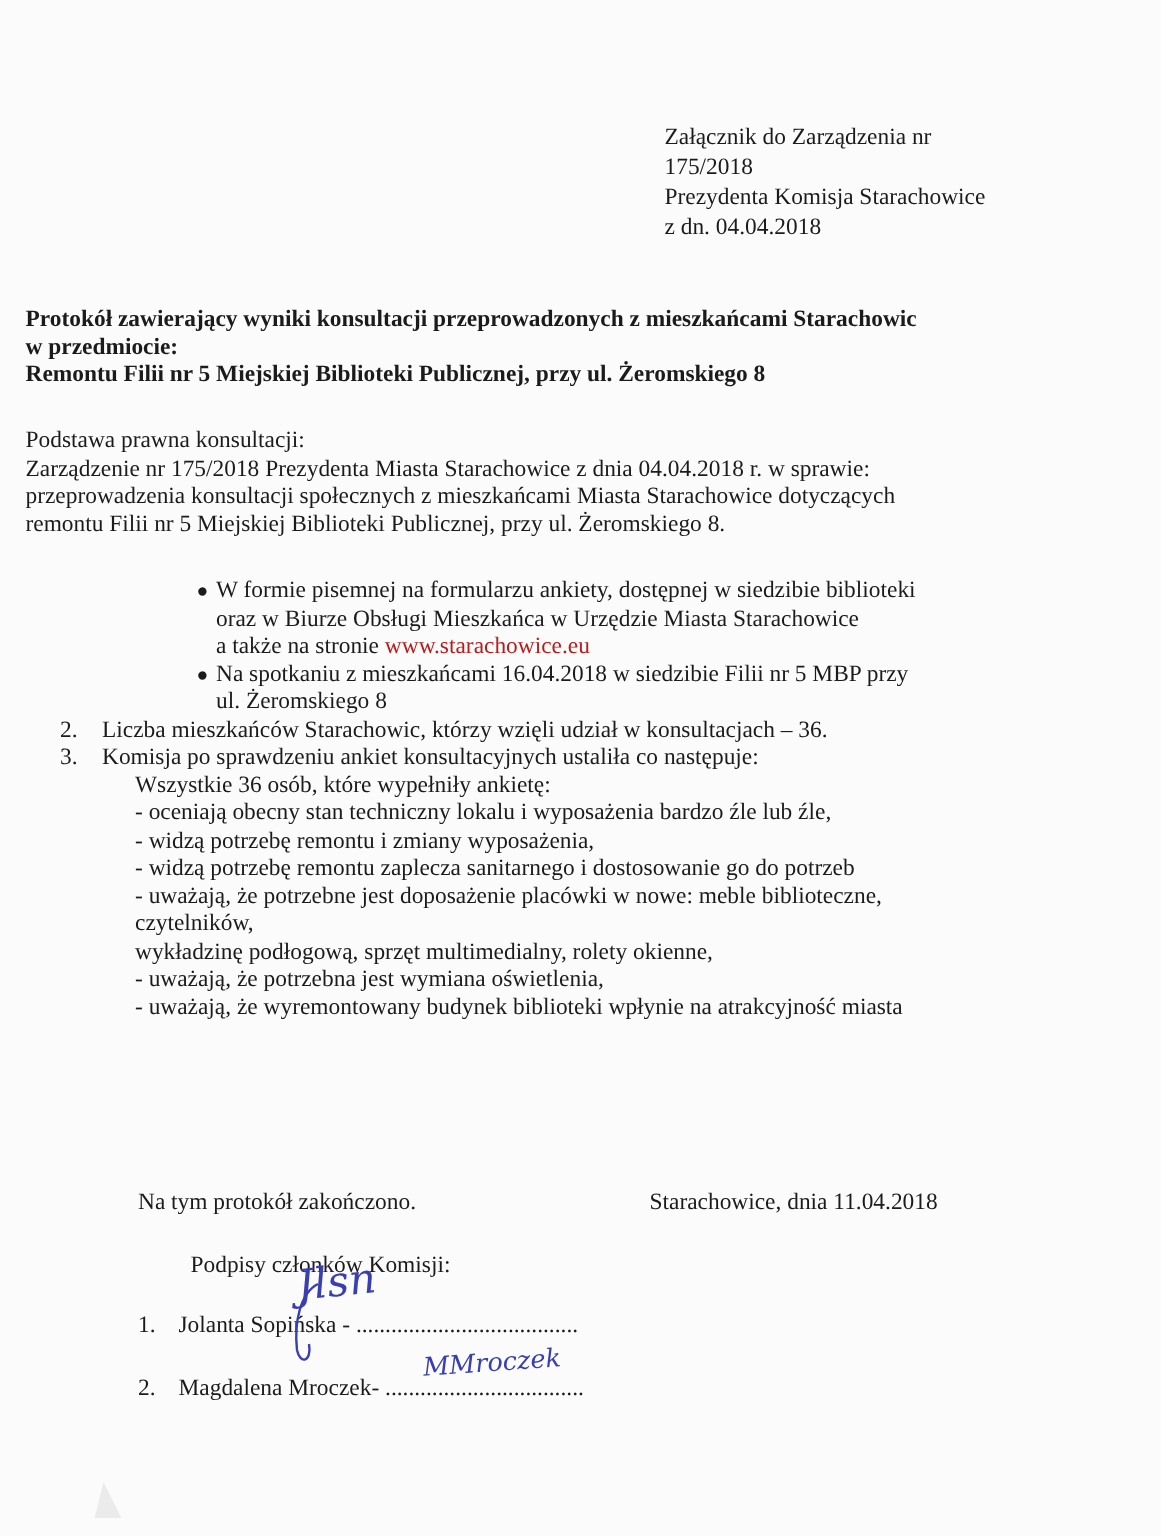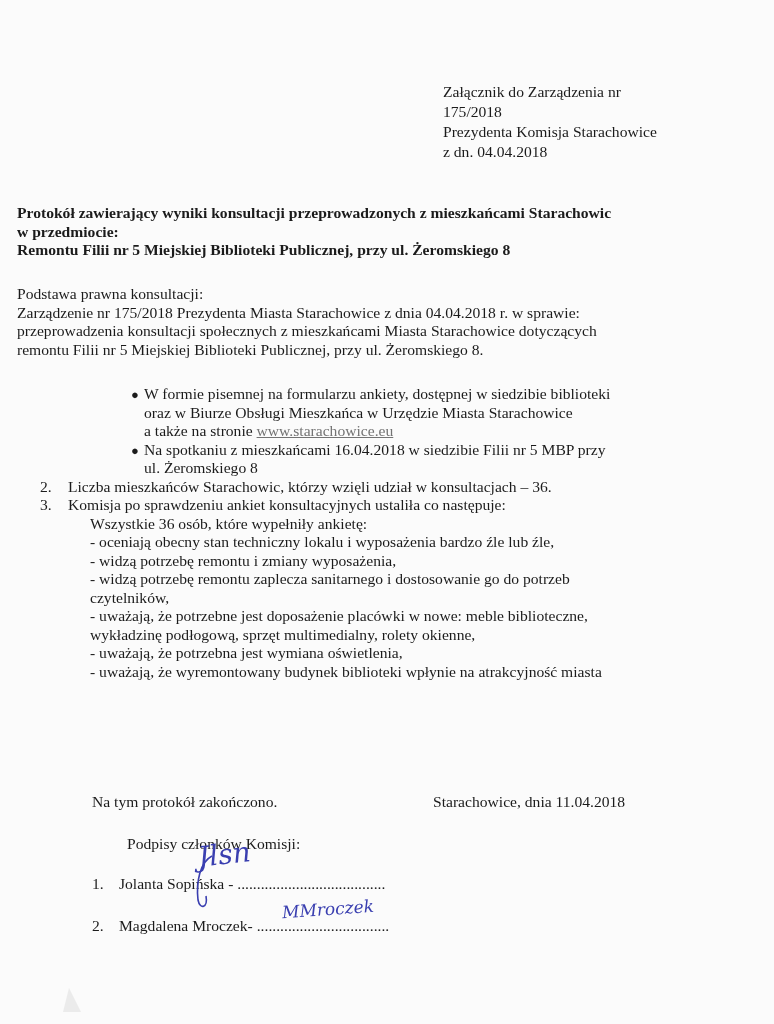--- a/index.html
+++ b/index.html
@@ -19,21 +19,21 @@
   .title-block div { height:18.5px;font-weight:bold; }
   .basis-block { left:17px; top:285px; }
   .basis-block div { height:18.5px; }
   .list { left:40px; top:385px; }
   .num { display:inline-block; width:28px; }
   .row { height:18.5px; }
   .bullet-row { padding-left:91px; height:18.5px; }
   .bullet-row .dot { display:inline-block; width:13px; font-size:13px; }
   .bullet-cont { padding-left:104px; height:18.5px; }
   .sub { padding-left:50px; height:18.5px; }
-  a.link { color:#737373; text-decoration:underline; }
+  a.link { color:#b91c1c; }
   .end-left { left:92px; top:793px; }
   .end-right { left:433px; top:793px; }
   .sig-head { left:92px; top:835px;margin-left:35px; }
   .sig-row { left:92px; }
   .sig-row .num { width:27px; }
   .sig { position:absolute; color:#3a3fb0; font-family:"DejaVu Serif", serif; font-style:italic; }
   .mark { position:absolute; left:63px; top:988px; width:0; height:0;
           border-left:6px solid transparent; border-right:12px solid transparent;
           border-bottom:24px solid #e4e4e4; opacity:0.7; }
 </style>
@@ -76,22 +76,22 @@
   <div class="row">
     <span class="num">2.</span><span>Liczba mieszkańców Starachowic, którzy wzięli udział w konsultacjach – 36.</span>
   </div>
   <div class="row">
     <span class="num">3.</span><span>Komisja po sprawdzeniu ankiet konsultacyjnych ustaliła co następuje:</span>
   </div>
   <div class="sub">Wszystkie 36 osób, które wypełniły ankietę:</div>
   <div class="sub">- oceniają obecny stan techniczny lokalu i wyposażenia bardzo źle lub źle,</div>
   <div class="sub">- widzą potrzebę remontu i zmiany wyposażenia,</div>
   <div class="sub">- widzą potrzebę remontu zaplecza sanitarnego i dostosowanie go do potrzeb</div>
+  <div class="sub">- uważają, że potrzebne jest doposażenie placówki w nowe: meble biblioteczne,</div>
   <div class="sub">czytelników,</div>
-  <div class="sub">- uważają, że potrzebne jest doposażenie placówki w nowe: meble biblioteczne,</div>
   <div class="sub">wykładzinę podłogową, sprzęt multimedialny, rolety okienne,</div>
   <div class="sub">- uważają, że potrzebna jest wymiana oświetlenia,</div>
   <div class="sub">- uważają, że wyremontowany budynek biblioteki wpłynie na atrakcyjność miasta</div>
 </div>
 
 <div class="abs end-left">Na tym protokół zakończono.</div>
 <div class="abs end-right">Starachowice, dnia 11.04.2018</div>
 
 <div class="abs sig-head">Podpisy członków Komisji:</div>
 

